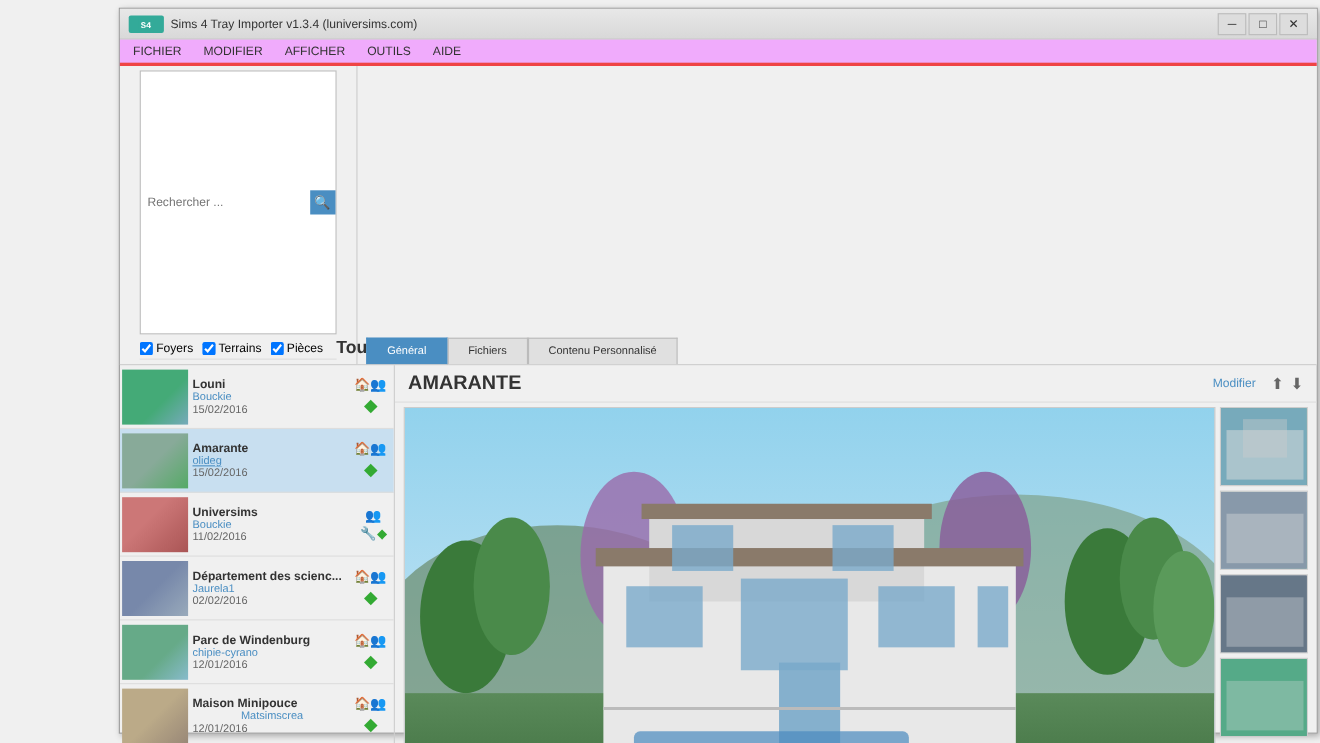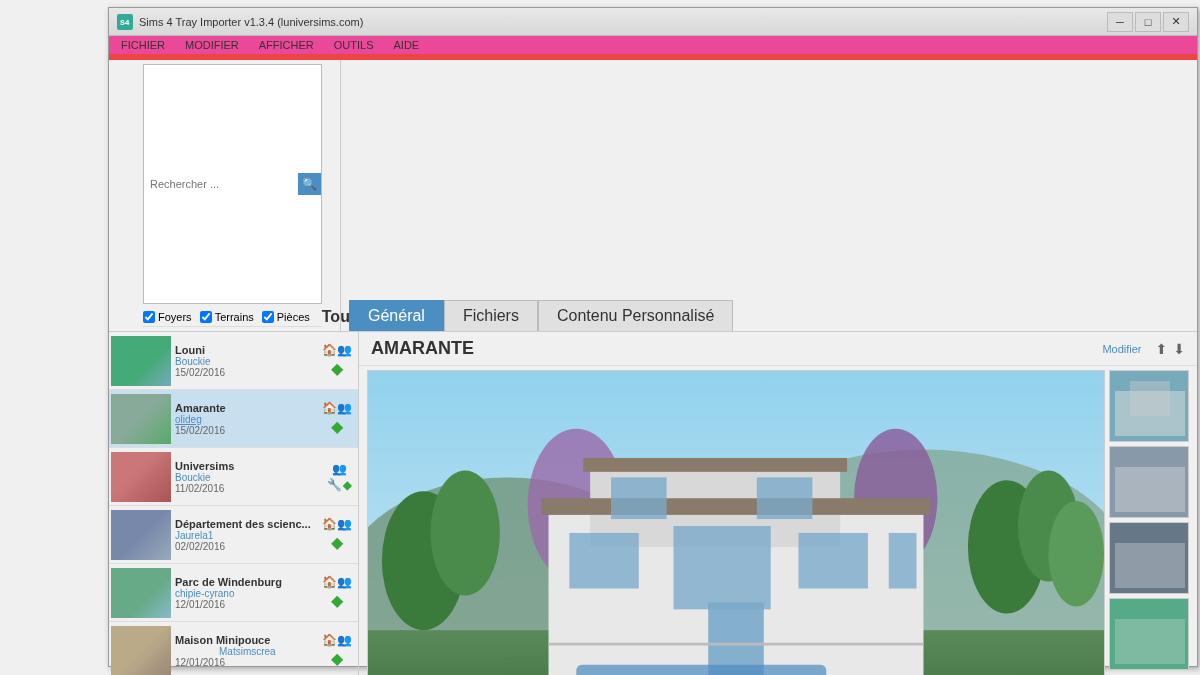--- a/index.html
+++ b/index.html
@@ -7,31 +7,31 @@
 
     .window { width: 1090px; height: 660px; background: #f0f0f0; border: 1px solid #999; position: absolute; top: 7px; left: 108px; box-shadow: 2px 2px 6px rgba(0,0,0,0.3); }
 
     .title-bar { background: linear-gradient(to bottom, #e8e8e8, #d8d8d8); height: 28px; display: flex; align-items: center; justify-content: space-between; padding: 0 8px; border-bottom: 1px solid #bbb; }
     .title-bar-left { display: flex; align-items: center; gap: 6px; }
     .title-bar-icon { width: 16px; height: 16px; background: #4a9; border-radius: 2px; display: flex; align-items: center; justify-content: center; color: white; font-size: 9px; font-weight: bold; }
     .title-bar-text { font-size: 11px; color: #333; }
     .title-bar-controls { display: flex; gap: 2px; }
     .title-btn { width: 26px; height: 20px; background: #ddd; border: 1px solid #bbb; cursor: pointer; display: flex; align-items: center; justify-content: center; font-size: 11px; color: #333; }
 
-    .menu-bar { background: #ec4899; height: 24px; display: flex; align-items: center; padding: 0 8px; border-bottom: 6px solid #ef4444; gap: 12px; }
+    .menu-bar { background: #f0abfc; height: 24px; display: flex; align-items: center; padding: 0 8px; border-bottom: 3px solid #ef4444; gap: 12px; }
     .menu-item { font-size: 11px; color: #333; cursor: pointer; padding: 2px 4px; }
     .search-box { display: flex; align-items: center; border: 1px solid #bbb; background: white; height: 24px; flex: 0 0 240px; }
     .search-input { border: none; outline: none; font-size: 11px; padding: 2px 6px; flex: 1; color: #666; background: transparent; }
     .search-btn { width: 24px; height: 22px; background: #4a8ec2; border: none; cursor: pointer; display: flex; align-items: center; justify-content: center; color: white; font-size: 12px; }
 
     .filter-bar { padding: 4px 8px; display: flex; align-items: center; gap: 10px; border-bottom: 1px solid #ddd; }
     .checkbox-item { display: flex; align-items: center; gap: 3px; font-size: 11px; }
     .checkbox-item input { width: 12px; height: 12px; }
     .tout-link { color: #333; font-size: 16px; font-weight: bold; cursor: pointer; margin-left: 4px; }
-    .tab { padding: 6px 18px; font-size: 16px; cursor: pointer; border: 1px solid #bbb; border-bottom: none; background: #e0e0e0; color: #333; margin-top: 45px; }
+    .tab { padding: 6px 18px; font-size: 10px; cursor: pointer; border: 1px solid #bbb; border-bottom: none; background: #e0e0e0; color: #333; margin-top: 45px; }
     .tab.active { background: #4a8ec2; color: white; border-color: #4a8ec2; }
 
     .main-content { display: flex; height: 590px; }
 
     .left-panel { width: 250px; border-right: 1px solid #ccc; overflow: hidden; display: flex; flex-direction: column; }
     .list-item { display: flex; align-items: center; height: 58px; border-bottom: 1px solid #ddd; cursor: pointer; padding: 4px 4px 4px 2px; }
     .list-item.selected { background: #c8dff0; }
     .thumb-placeholder { width: 60px; height: 50px; background: linear-gradient(135deg, #8a9, #567); flex-shrink: 0; }
     .item-info { flex: 1; padding: 2px 4px; overflow: hidden; }
     .item-name { font-size: 11px; font-weight: bold; color: #333; white-space: nowrap; overflow: hidden; text-overflow: ellipsis; }
@@ -64,21 +64,21 @@
 
     .list-scroll { overflow-y: auto; height: 510px; }
   </style>
 </head>
 <body>
 
 <div class="window">
 
   <div class="title-bar">
     <div class="title-bar-left">
-      <div class="title-bar-icon" style="background:#3a9; font-size:8px; font-weight:bold; color:white; width:16px; height:16px; display:flex; align-items:center; justify-content:center;font-family:Liberation Mono, monospace;">
+      <div class="title-bar-icon" style="background:#3a9; font-size:8px; font-weight:bold; color:white; width:32px; height:16px; display:flex; align-items:center; justify-content:center;font-family:Liberation Mono, monospace;">
         <svg width="14" height="14" viewBox="0 0 14 14">
             <rect width="14" height="14" rx="2" fill="#3a9"></rect>
             <text x="2" y="10" font-size="8" fill="white" font-weight="bold">S4</text>
           </svg>
       </div>
       <span class="title-bar-text">Sims 4 Tray Importer v1.3.4 (luniversims.com)</span>
     </div>
     <div class="title-bar-controls">
       <button class="title-btn">─</button>
       <button class="title-btn">□</button>
@@ -89,21 +89,21 @@
   <div class="menu-bar">
     <span class="menu-item">FICHIER</span>
     <span class="menu-item">MODIFIER</span>
     <span class="menu-item">AFFICHER</span>
     <span class="menu-item">OUTILS</span>
     <span class="menu-item">AIDE</span>
   </div>
 
   <div style="display:flex; align-items:stretch; border-bottom:1px solid #ccc; background:#f0f0f0;">
 
-    <div style="width:216px; border-right:1px solid #ccc; padding:4px 18px; display:flex; flex-direction:column; gap:4px;margin-left:16px;">
+    <div style="width:216px; border-right:1px solid #ccc; padding:4px 18px; display:flex; flex-direction:column; gap:4px;">
       <div class="search-box">
         <input class="search-input" type="text" placeholder="Rechercher ..." style="">
         <button class="search-btn">🔍</button>
       </div>
       <div class="filter-bar" style="padding:0; display:flex; align-items:center; gap:8px;">
         <label class="checkbox-item">
           <input type="checkbox" checked="" style="">
           <span>Foyers</span>
         </label>
         <label class="checkbox-item">

